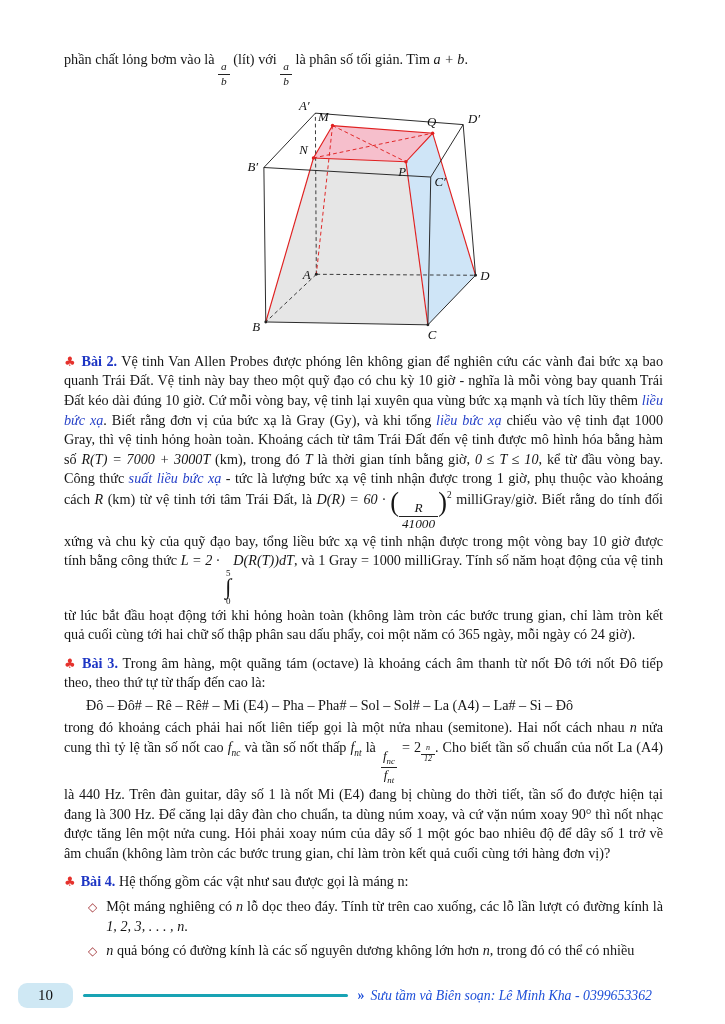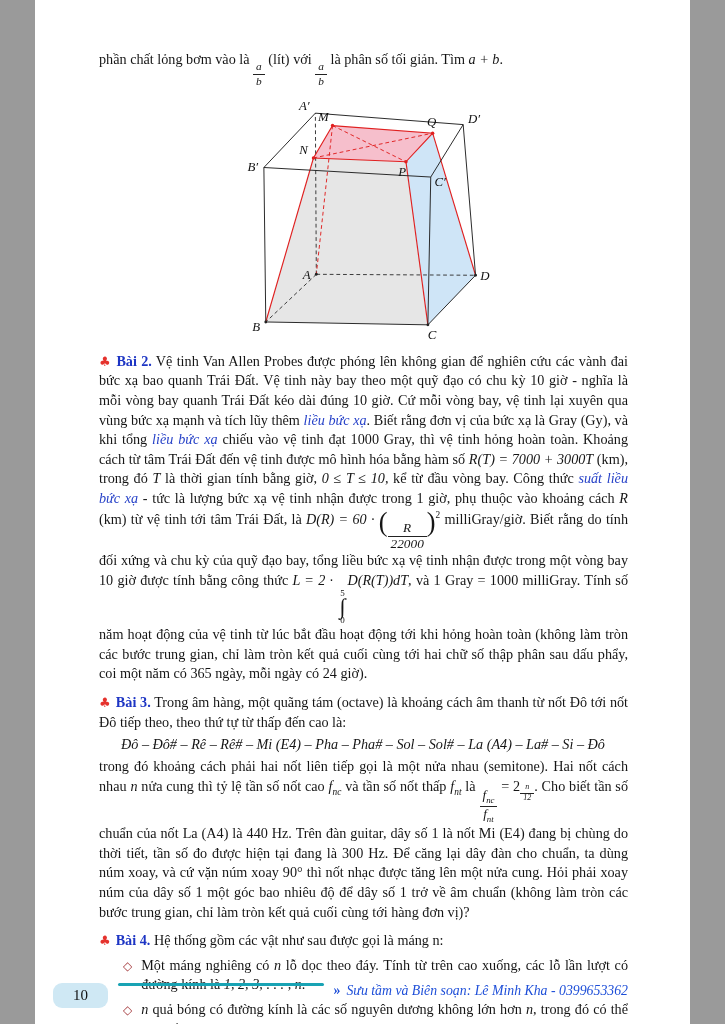--- a/index.html
+++ b/index.html
@@ -1,17 +1,17 @@
 <!DOCTYPE html>
 <html><head>
 <meta charset="utf-8">
 <style>
   html,body { margin:0; padding:0; background:#9a9a9a; }
   .page {
-    position:relative; width:655px; height:1024px; margin:0 auto;
+    position:relative; width:725px; height:1024px; margin:0 auto;
     background:#ffffff; overflow:hidden;
     font-family:"Liberation Serif", serif; color:#151515;
   }
   .content { position:absolute; left:64px; right:62px; top:50px; }
   .para { font-size:14.2px; line-height:1.38; text-align:justify; margin:0 0 9px 0; }
   .mi { font-style:italic; }
   .kw { font-style:italic; color:#2742c8; }
   .kwb { }
   .exlabel { color:#1d35c4; font-weight:bold; }
   .orn { color:#e5322d; margin-right:5px; font-family:"DejaVu Sans", sans-serif; font-size:13px; }
@@ -29,29 +29,29 @@
   .bigp { font-size:1.85em; vertical-align:-0.28em; line-height:0; font-weight:400; }
 
   .intgl { display:inline-flex; flex-direction:column; align-items:center;
            vertical-align:-0.75em; line-height:1; margin:0 2px; }
   .intgl .lim { font-size:9px; line-height:1; }
   .intgl .sign { font-size:22px; line-height:0.85; }
 
   .figure-wrap { display:flex; justify-content:center; margin:4px 0 10px 0; }
   .figlbl text { font-family:"Liberation Serif", serif; font-style:italic; font-size:13.5px; fill:#111; }
 
-  .notes-line { font-size:14.2px; line-height:1.4; padding-left:22px; margin:1px 0 2px 0; text-align:left;font-style:italic; }
+  .notes-line { font-size:14.2px; line-height:1.4; padding-left:22px; margin:1px 0 2px 0; text-align:left; }
 
   .bullets { margin:2px 0 0 0; }
   .bullet-item { display:flex; gap:9px; padding-left:24px; margin-bottom:5px;
                  font-size:14.2px; line-height:1.38; }
   .bullet-item .btxt { text-align:justify; flex:1; }
   .diamond { color:#a63d40; font-family:"DejaVu Sans", sans-serif; font-size:12px; padding-top:2px; }
 
-  .footer { position:absolute; left:0; right:0; bottom:16px; display:flex; }
+  .footer { position:absolute; left:0; right:11px; bottom:16px; display:flex; align-items:center; }
   .pagenum-box { margin-left:18px; background:#cfe8f4; border-radius:9px;
                  padding:4px 20px; font-size:15px; color:#111; }
   .footer-line { flex:1; height:2.5px; background:#18a3b4; margin:0 10px 0 10px; border-radius:2px; }
   .credit { color:#1d4ed8; font-style:italic; font-size:13.8px; margin-right:62px; white-space:nowrap; }
   .credit .chev { font-style:normal; font-weight:bold; margin-right:6px; }
 </style>
 </head>
 <body>
 
 <div class="page">
@@ -126,21 +126,21 @@
           <text x="26" y="246" text-anchor="end">B</text>
           <text x="202" y="255" text-anchor="start">C</text>
         </g>
       </svg>
     </div>
 
     <p class="para">
       <span class="orn">♣</span><span class="exlabel">Bài 2.</span>
       <span>Vệ tinh Van Allen Probes được phóng lên không gian để nghiên cứu các vành đai bức xạ bao quanh Trái Đất. Vệ tinh này bay theo một quỹ đạo có chu kỳ 10 giờ - nghĩa là mỗi vòng bay quanh Trái Đất kéo dài đúng 10 giờ. Cứ mỗi vòng bay, vệ tinh lại xuyên qua vùng bức xạ mạnh và tích lũy thêm </span><span class="kw">liều bức xạ</span><span>. Biết rằng đơn vị của bức xạ là Gray (Gy), và khi tổng </span><span class="kw">liều bức xạ</span><span> chiếu vào vệ tinh đạt 1000 Gray, thì vệ tinh hỏng hoàn toàn. Khoảng cách từ tâm Trái Đất đến vệ tinh được mô hình hóa bằng hàm số </span><span class="mi">R(T) = 7000 + 3000T</span><span> (km), trong đó </span><span class="mi">T</span><span> là thời gian tính bằng giờ, </span><span class="mi">0 ≤ T ≤ 10</span><span>, kể từ đầu vòng bay. Công thức </span><span class="kw">suất liều bức xạ</span><span> - tức là lượng bức xạ vệ tinh nhận được trong 1 giờ, phụ thuộc vào khoảng cách </span><span class="mi">R</span><span> (km) từ vệ tinh tới tâm Trái Đất, là </span><span class="mi">D(R) = 60 · </span><span class="bigp">(</span><span class="frac mi">
           <span class="num">R</span>
-          <span class="den">22000</span>
+          <span class="den">41000</span>
         </span><span class="bigp">)</span><sup>2</sup><span> milliGray/giờ. Biết rằng do tính đối xứng và chu kỳ của quỹ đạo bay, tổng liều bức xạ vệ tinh nhận được trong một vòng bay 10 giờ được tính bằng công thức </span><span class="mi">L = 2 · </span><span class="intgl">
           <span class="lim">5</span>
           <span class="sign">∫</span>
           <span class="lim">0</span>
         </span><span class="mi">D(R(T))dT</span><span>, và 1 Gray = 1000 milliGray. Tính số năm hoạt động của vệ tinh từ lúc bắt đầu hoạt động tới khi hỏng hoàn toàn (không làm tròn các bước trung gian, chỉ làm tròn kết quả cuối cùng tới hai chữ số thập phân sau dấu phẩy, coi một năm có 365 ngày, mỗi ngày có 24 giờ).</span>
     </p>
 
     <p class="para" style="margin-bottom:3px;">
       <span class="orn">♣</span><span class="exlabel">Bài 3.</span>
       <span>Trong âm hàng, một </span><span class="kwb">quãng tám</span><span> (octave) là khoảng cách âm thanh từ nốt Đô tới nốt Đô tiếp theo, theo thứ tự từ thấp đến cao là:</span>

